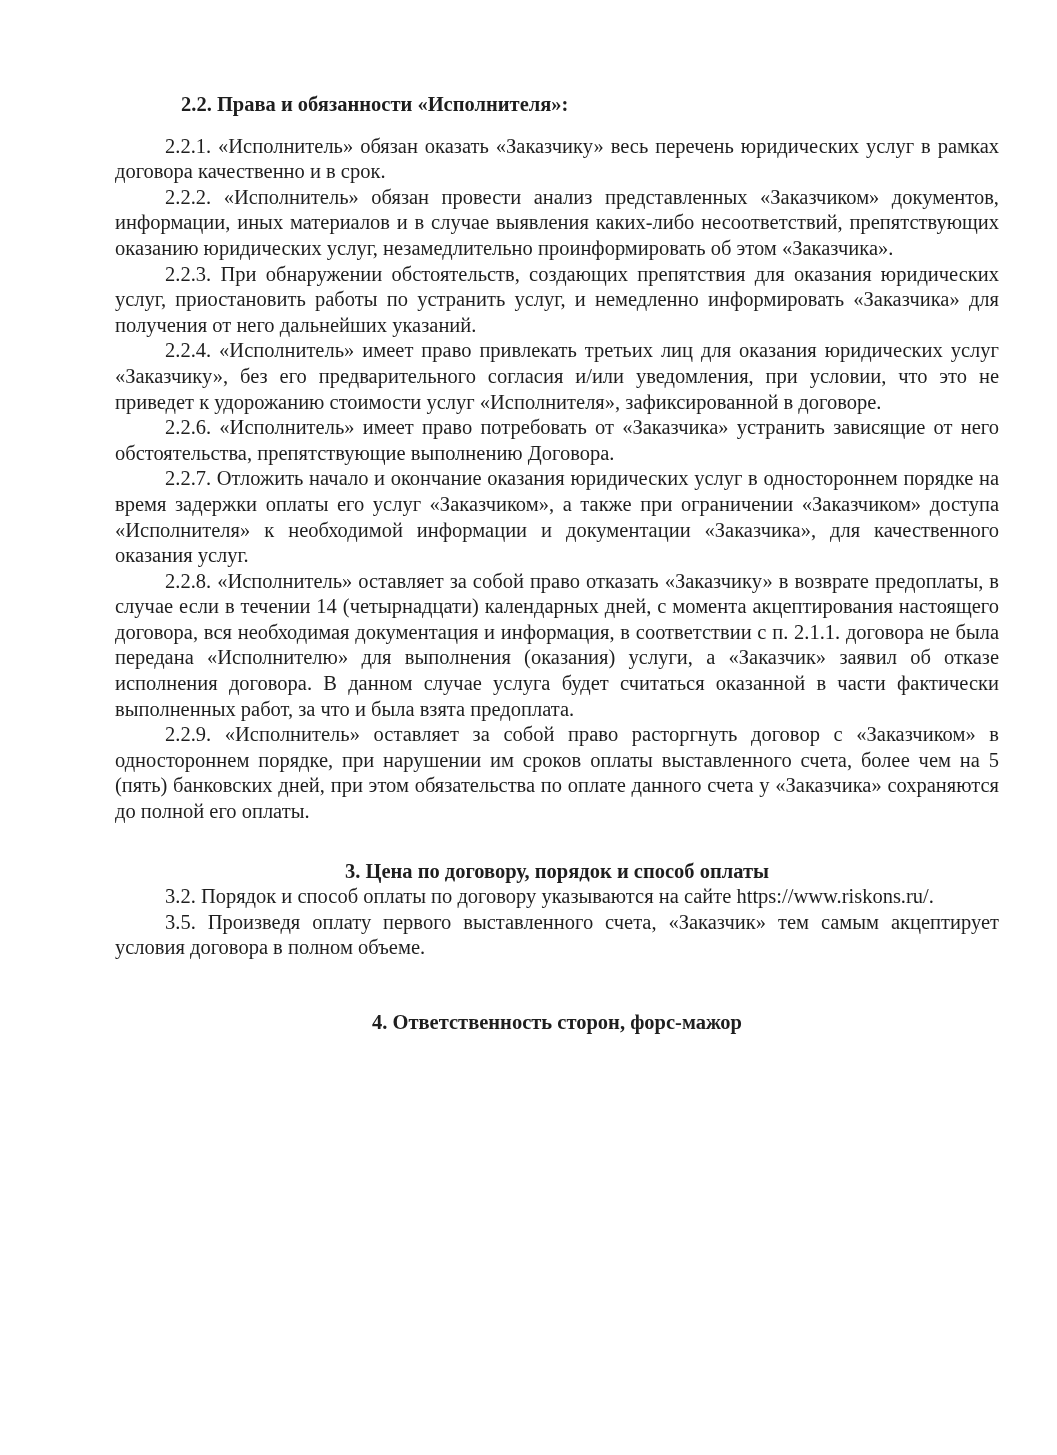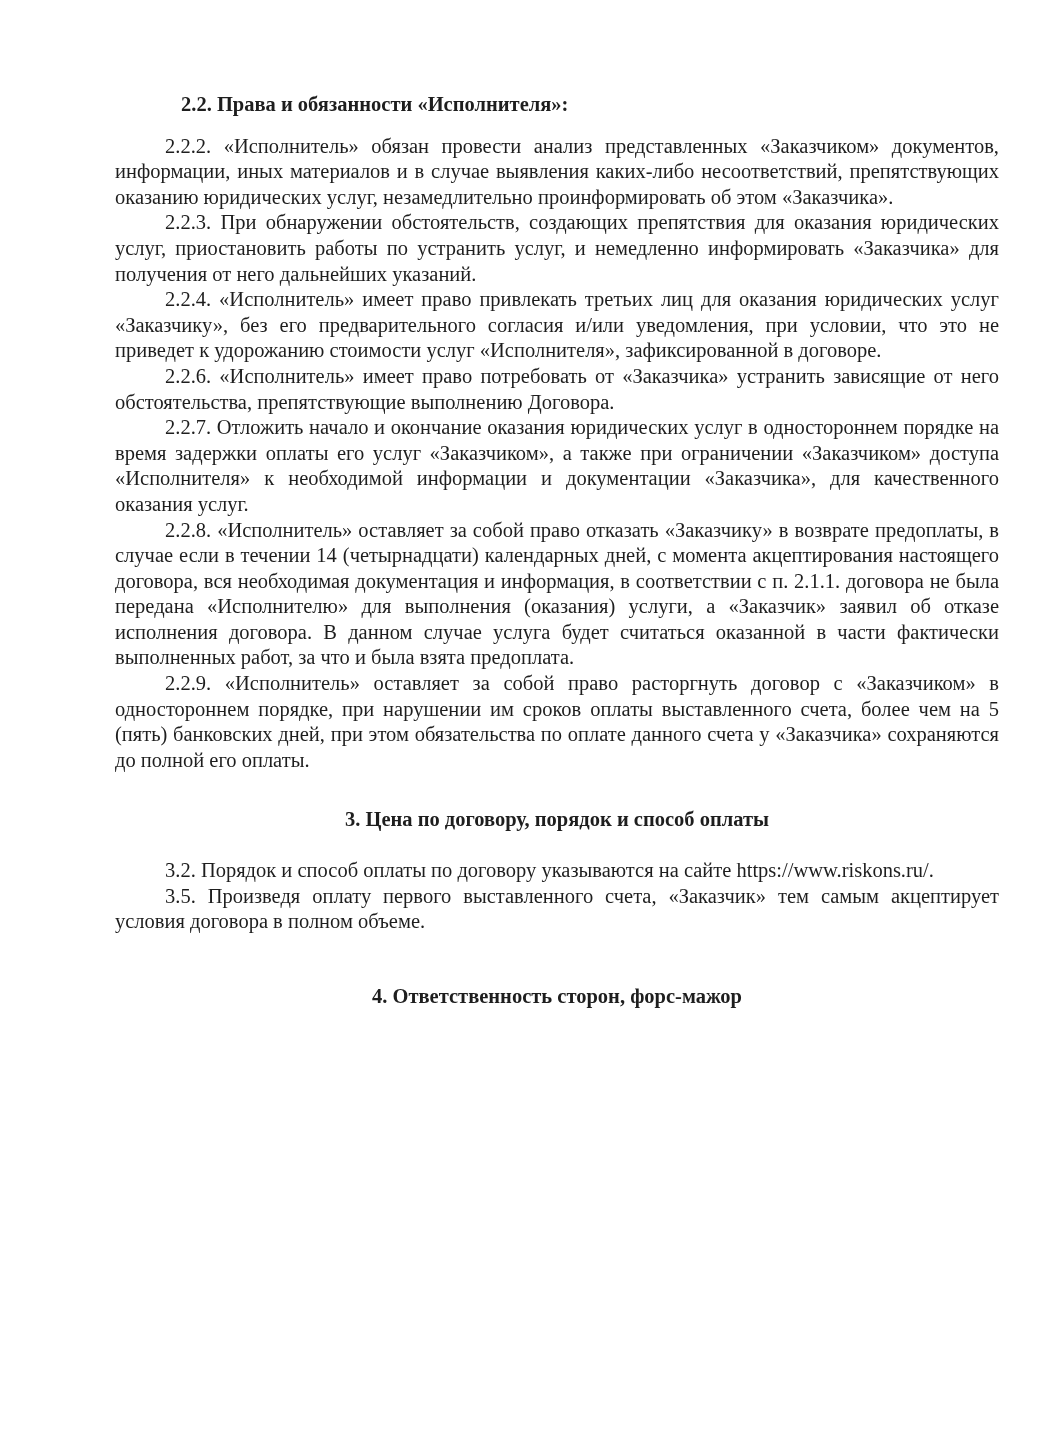--- a/index.html
+++ b/index.html
@@ -22,28 +22,29 @@
     .subheading {
       margin: 16px;
       font-weight: bold;
       text-indent: 50px;
     }
     .section-title {
       margin: 0;
       font-weight: bold;
       text-align: center;
     }
-    .sec3 { margin-top: 34px; margin-bottom: 25px; }
+    .sec3 { margin-top: 34px; }
     .sec4 { margin-top: 49px; }
   </style>
 </head>
 <body>
 
 <div class="page">
   <p class="subheading">2.2. Права и обязанности «Исполнителя»:</p>
+  <p class="p">2.2.1. «Исполнитель» обязан оказать «Заказчику» весь перечень юридических услуг в рамках договора качественно и в срок.</p>
   <p class="p">2.2.2. «Исполнитель» обязан провести анализ представленных «Заказчиком» документов, информации, иных материалов и в случае выявления каких-либо несоответствий, препятствующих оказанию юридических услуг, незамедлительно проинформировать об этом «Заказчика».</p>
   <p class="p">2.2.3. При обнаружении обстоятельств, создающих препятствия для оказания юридических услуг, приостановить работы по устранить услуг, и немедленно информировать «Заказчика» для получения от него дальнейших указаний.</p>
   <p class="p">2.2.4. «Исполнитель» имеет право привлекать третьих лиц для оказания юридических услуг «Заказчику», без его предварительного согласия и/или уведомления, при условии, что это не приведет к удорожанию стоимости услуг «Исполнителя», зафиксированной в договоре.</p>
   <p class="p">2.2.6. «Исполнитель» имеет право потребовать от «Заказчика» устранить зависящие от него обстоятельства, препятствующие выполнению Договора.</p>
   <p class="p">2.2.7. Отложить начало и окончание оказания юридических услуг в одностороннем порядке на время задержки оплаты его услуг «Заказчиком», а также при ограничении «Заказчиком» доступа «Исполнителя» к необходимой информации и документации «Заказчика», для качественного оказания услуг.</p>
   <p class="p">2.2.8. «Исполнитель» оставляет за собой право отказать «Заказчику» в возврате предоплаты, в случае если в течении 14 (четырнадцати) календарных дней, с момента акцептирования настоящего договора, вся необходимая документация и информация, в соответствии с п. 2.1.1. договора не была передана «Исполнителю» для выполнения (оказания) услуги, а «Заказчик» заявил об отказе исполнения договора. В данном случае услуга будет считаться оказанной в части фактически выполненных работ, за что и была взята предоплата.</p>
   <p class="p">2.2.9. «Исполнитель» оставляет за собой право расторгнуть договор с «Заказчиком» в одностороннем порядке, при нарушении им сроков оплаты выставленного счета, более чем на 5 (пять) банковских дней, при этом обязательства по оплате данного счета у «Заказчика» сохраняются до полной его оплаты.</p>
 
   <p class="section-title sec3">3. Цена по договору, порядок и способ оплаты</p>
 

